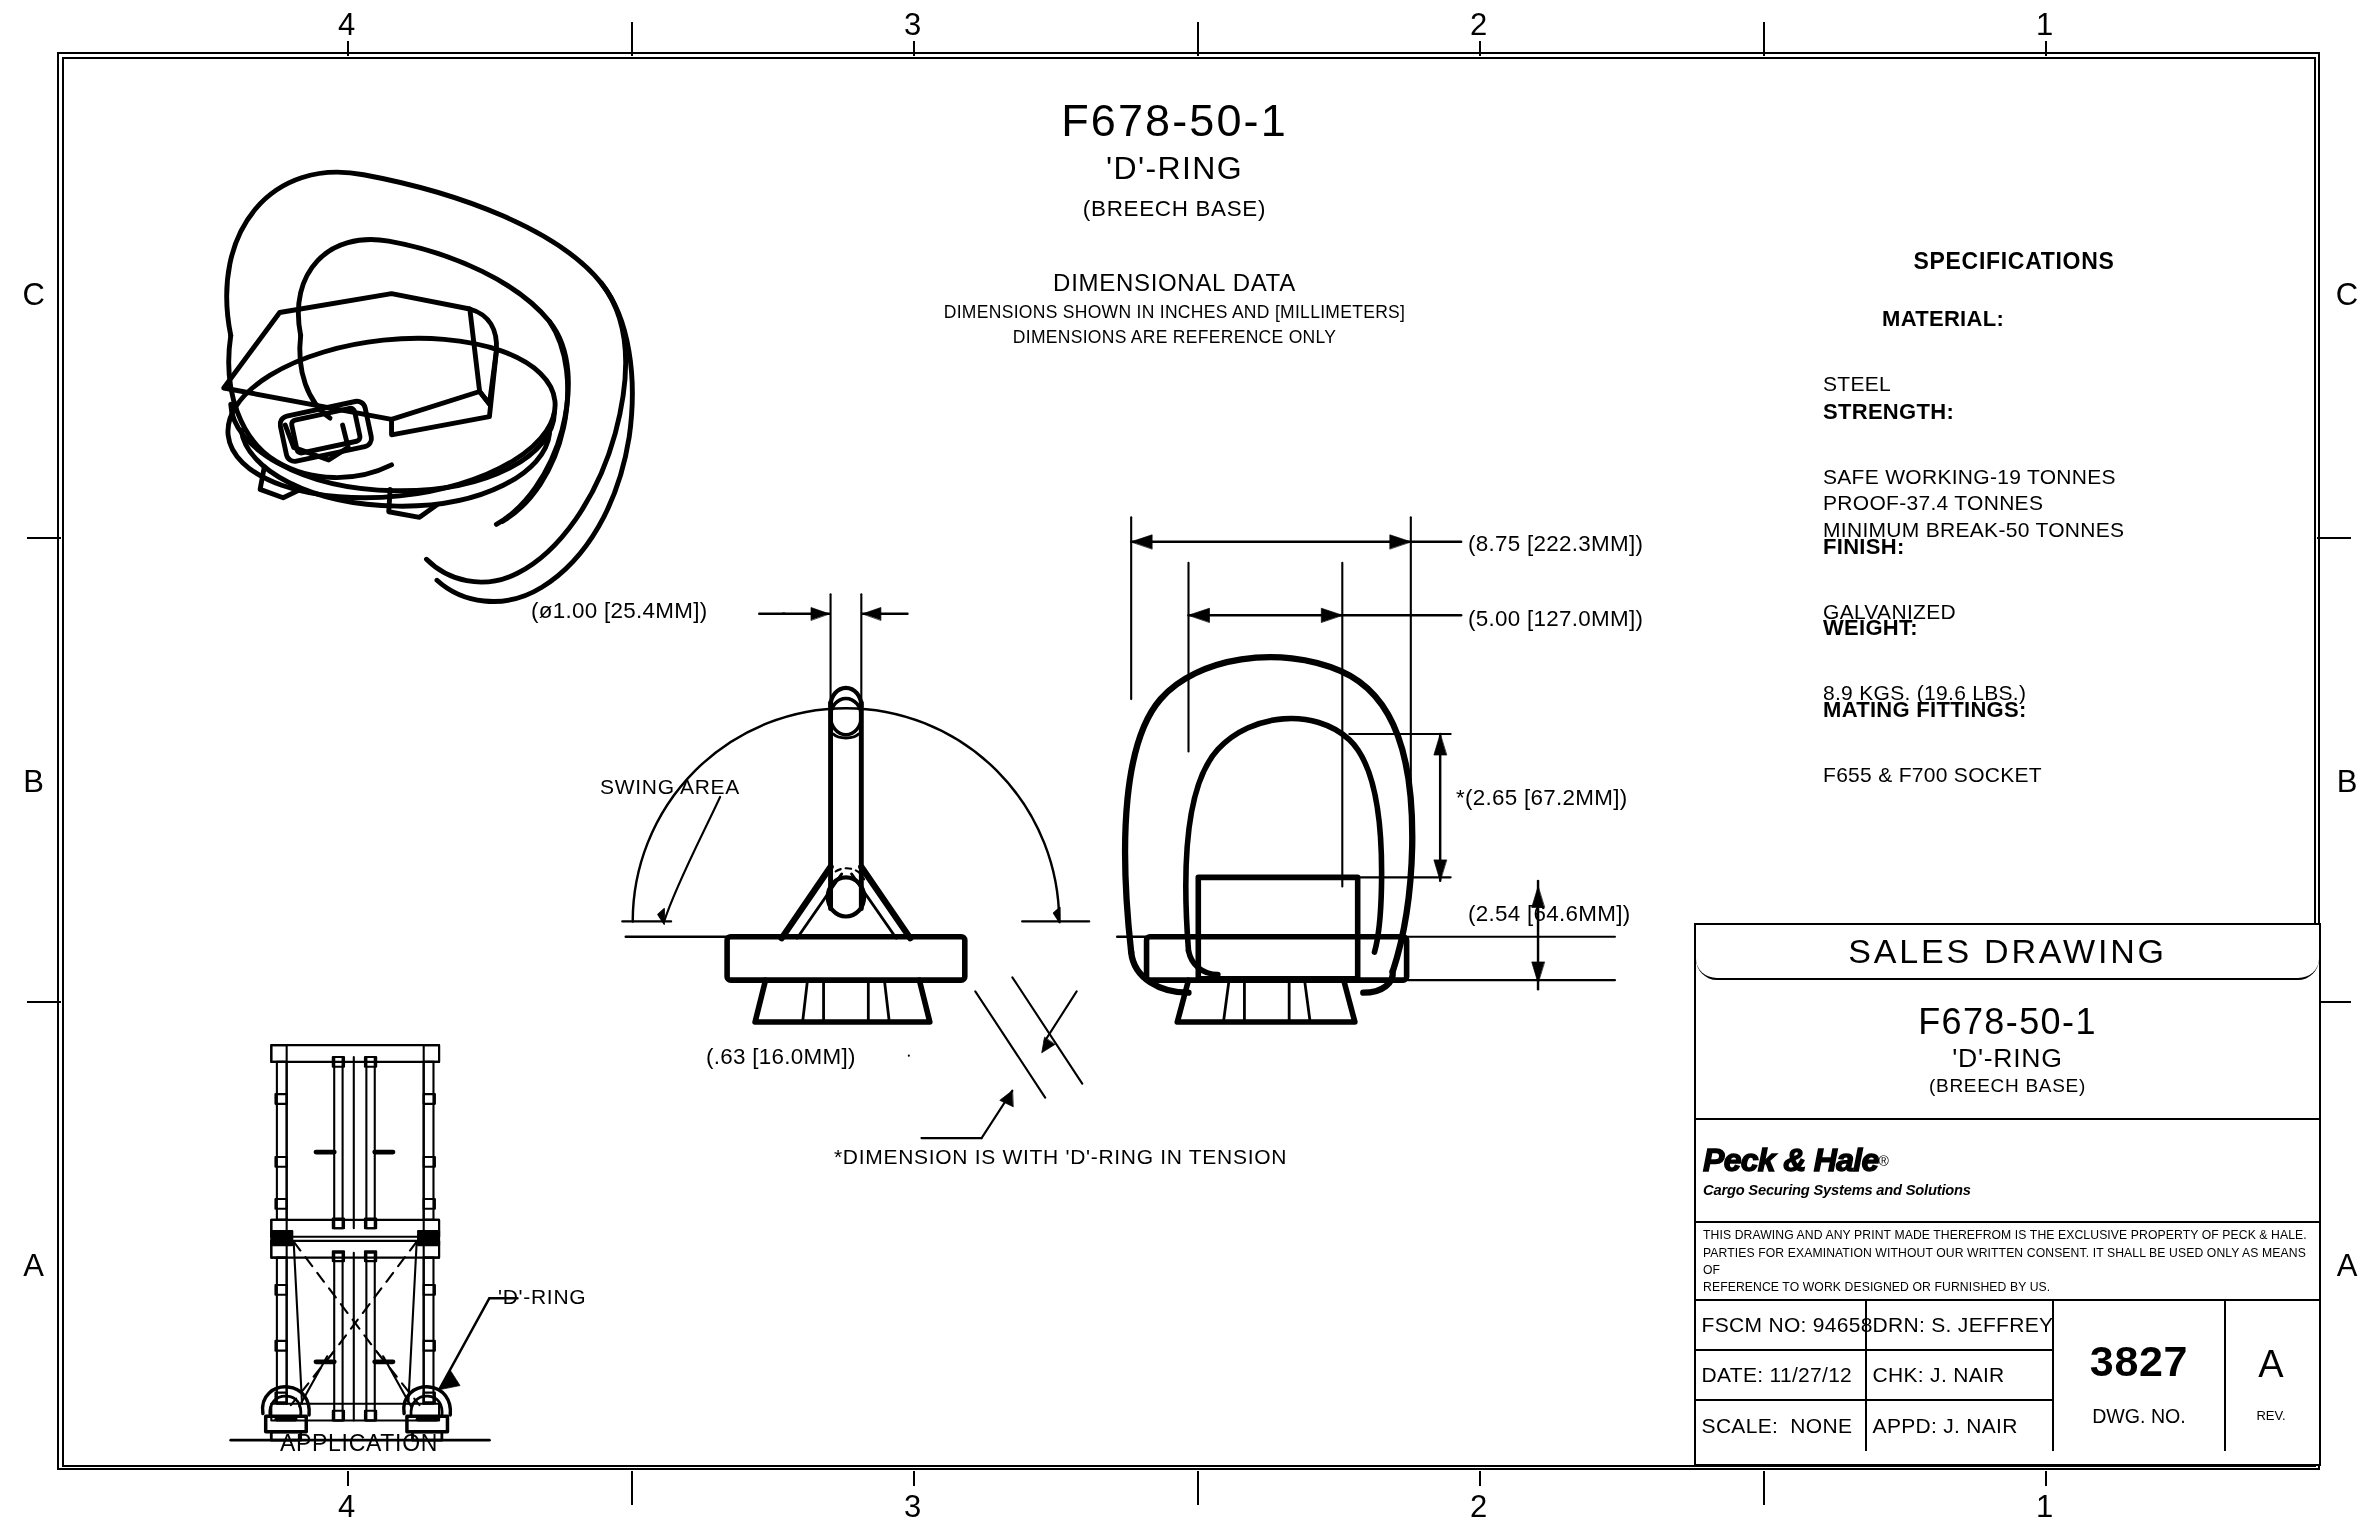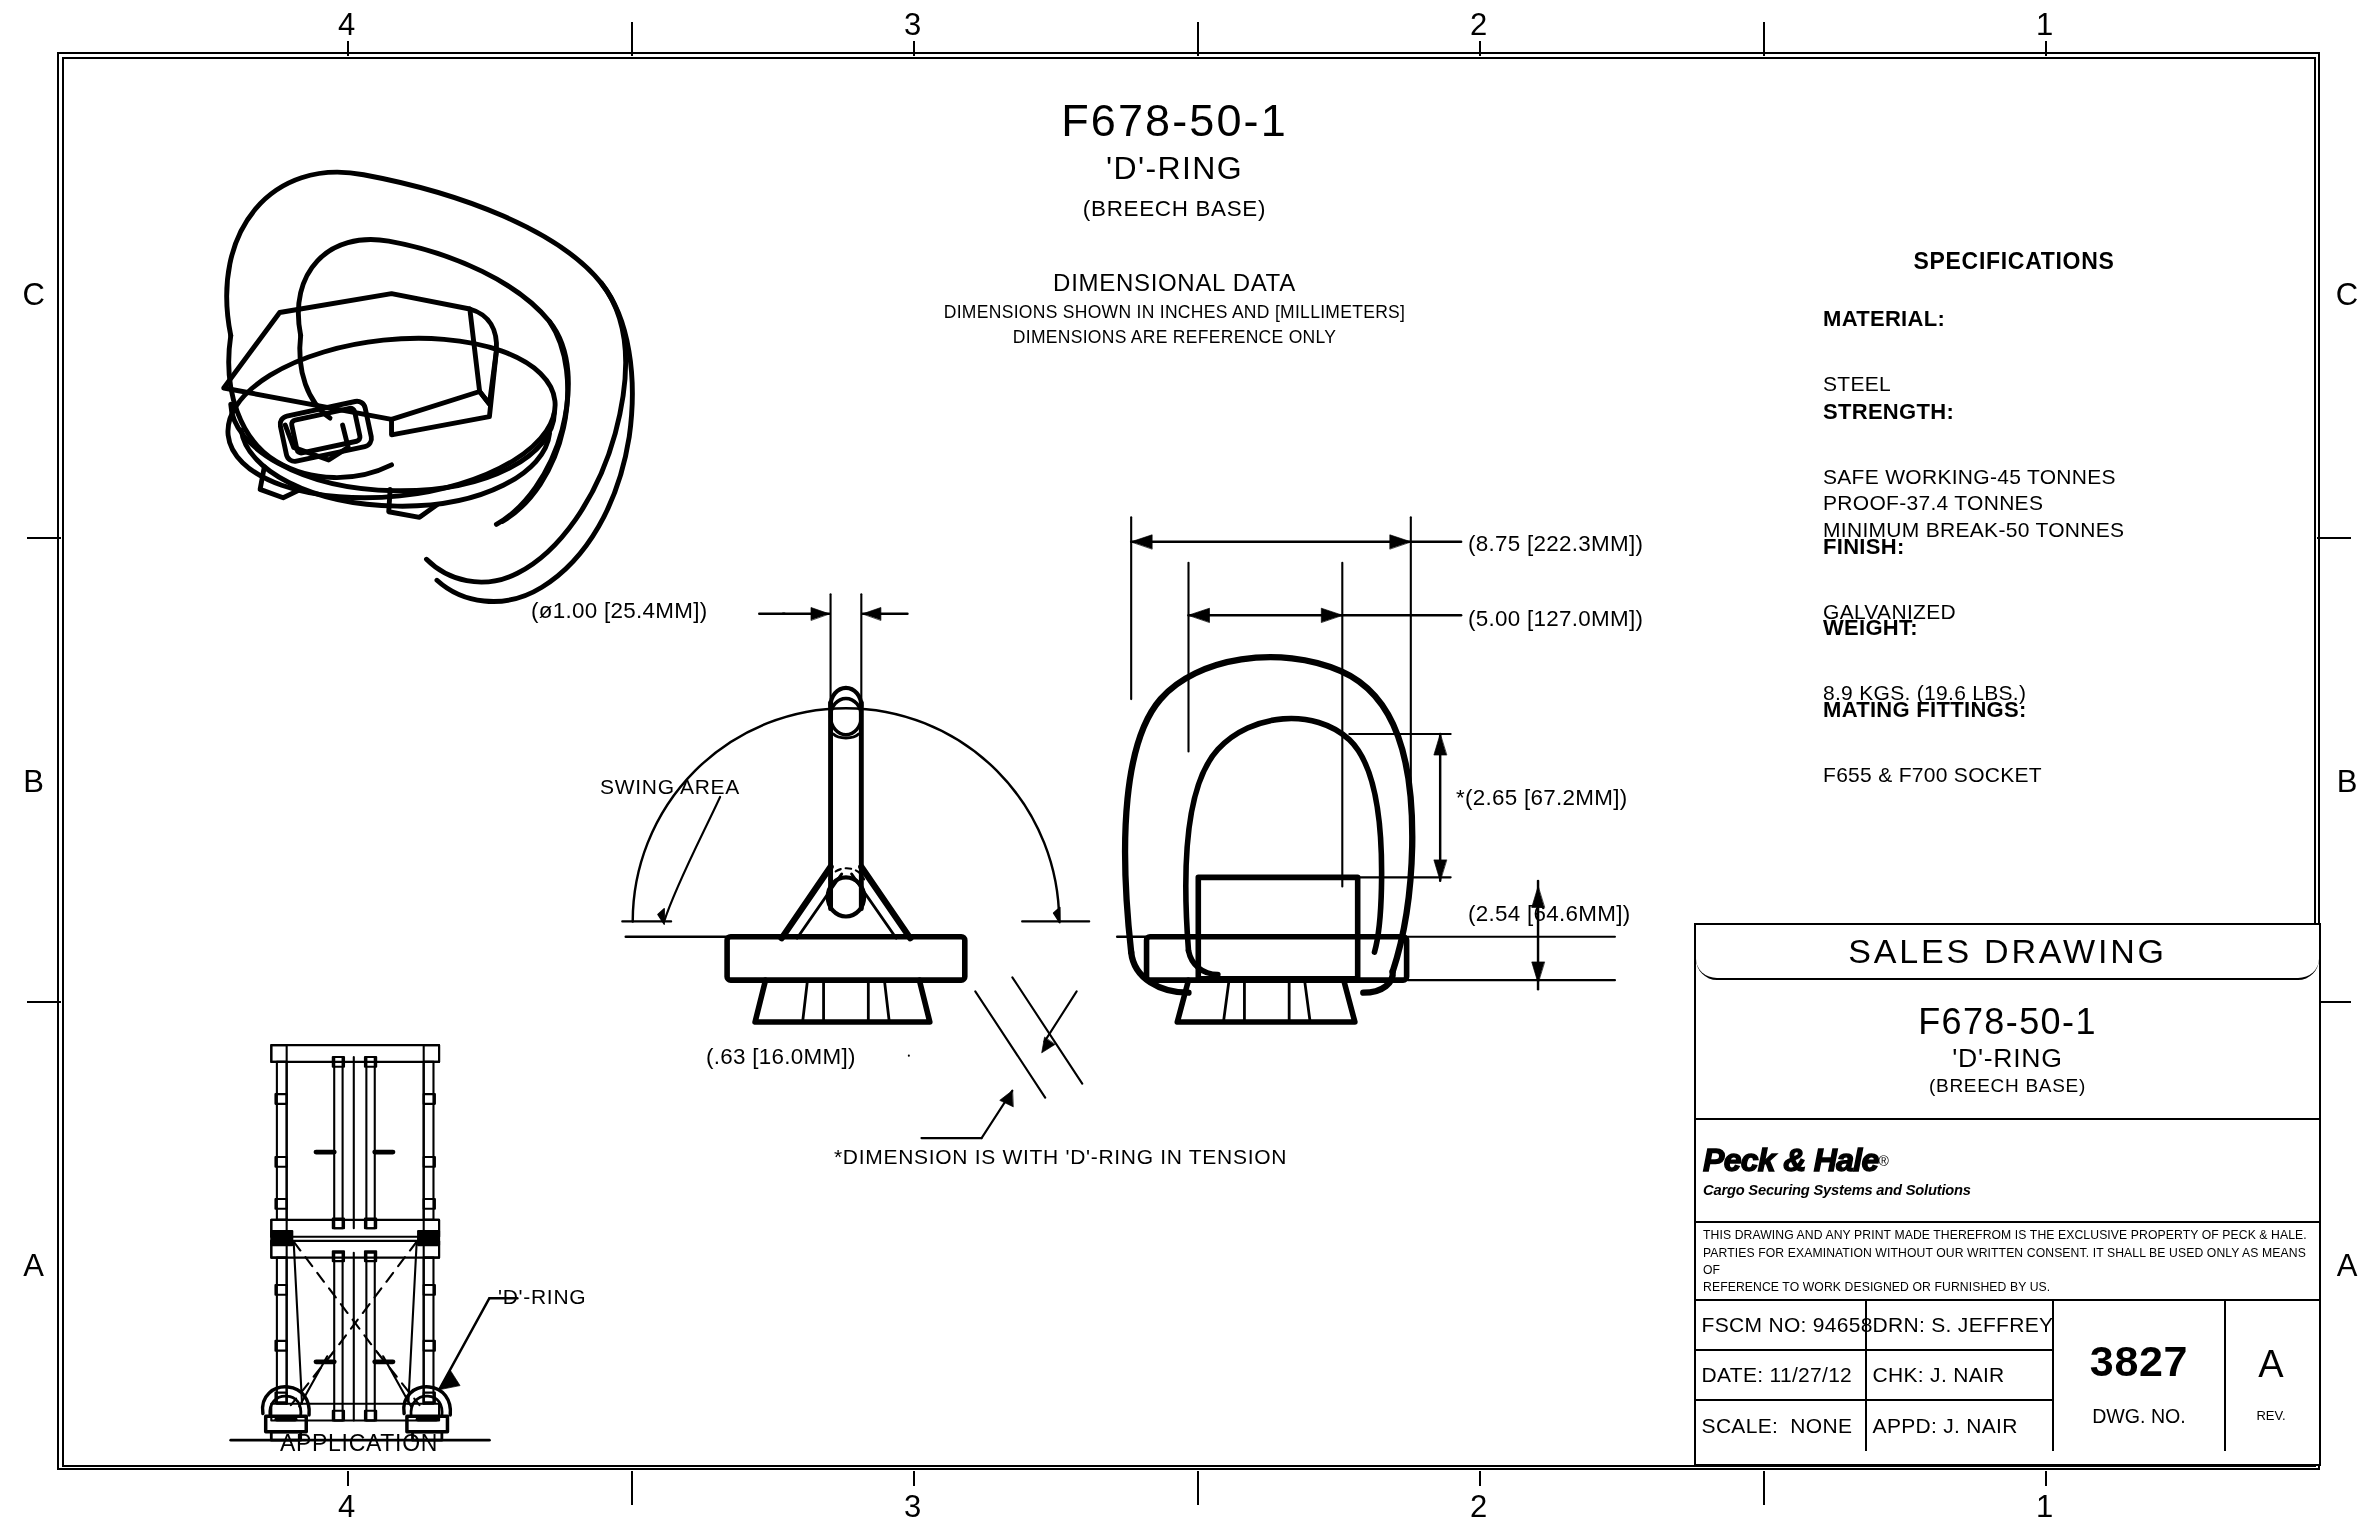--- a/index.html
+++ b/index.html
@@ -107,25 +107,25 @@
 
 <div class="abs t ctr" id="main-title" style="left:825px;top:94px;width:699px;">F678-50-1</div>
 <div class="abs t ctr" id="main-sub" style="left:825px;top:150px;width:699px;">'D'-RING</div>
 <div class="abs t ctr" id="main-sub2" style="left:825px;top:196px;width:699px;">(BREECH BASE)</div>
 <div class="abs t ctr" id="dim-head" style="left:825px;top:269px;width:699px;">DIMENSIONAL DATA</div>
 <div class="abs t ctr" id="dim-note1" style="left:790px;top:302px;width:769px;">DIMENSIONS SHOWN IN INCHES AND [MILLIMETERS]</div>
 <div class="abs t ctr" id="dim-note2" style="left:790px;top:327px;width:769px;">DIMENSIONS ARE REFERENCE ONLY</div>
 
 <div class="abs t ctr" id="spec-title" style="left:1818px;top:248px;width:392px;">SPECIFICATIONS</div>
 
-<div class="abs t spec-h" style="left:1823px;top:306px;">MATERIAL:</div>
+<div class="abs t spec-h" style="left:1882px;top:306px;">MATERIAL:</div>
 <div class="abs t spec-v" style="left:1823px;top:334px;">STEEL</div>
 
 <div class="abs t spec-h" style="left:1823px;top:399px;">STRENGTH:</div>
-<div class="abs t spec-v" style="left:1823px;top:427px;">SAFE WORKING-45 TONNES</div>
+<div class="abs t spec-v" style="left:1823px;top:427px;">SAFE WORKING-19 TONNES</div>
 <div class="abs t spec-v" style="left:1823px;top:453px;">PROOF-37.4 TONNES</div>
 <div class="abs t spec-v" style="left:1823px;top:480px;">MINIMUM BREAK-50 TONNES</div>
 
 <div class="abs t spec-h" style="left:1823px;top:534px;">FINISH:</div>
 <div class="abs t spec-v" style="left:1823px;top:562px;">GALVANIZED</div>
 
 <div class="abs t spec-h" style="left:1823px;top:615px;">WEIGHT:</div>
 <div class="abs t spec-v" style="left:1823px;top:643px;">8.9 KGS. (19.6 LBS.)</div>
 
 <div class="abs t spec-h" style="left:1823px;top:697px;">MATING FITTINGS:</div>

